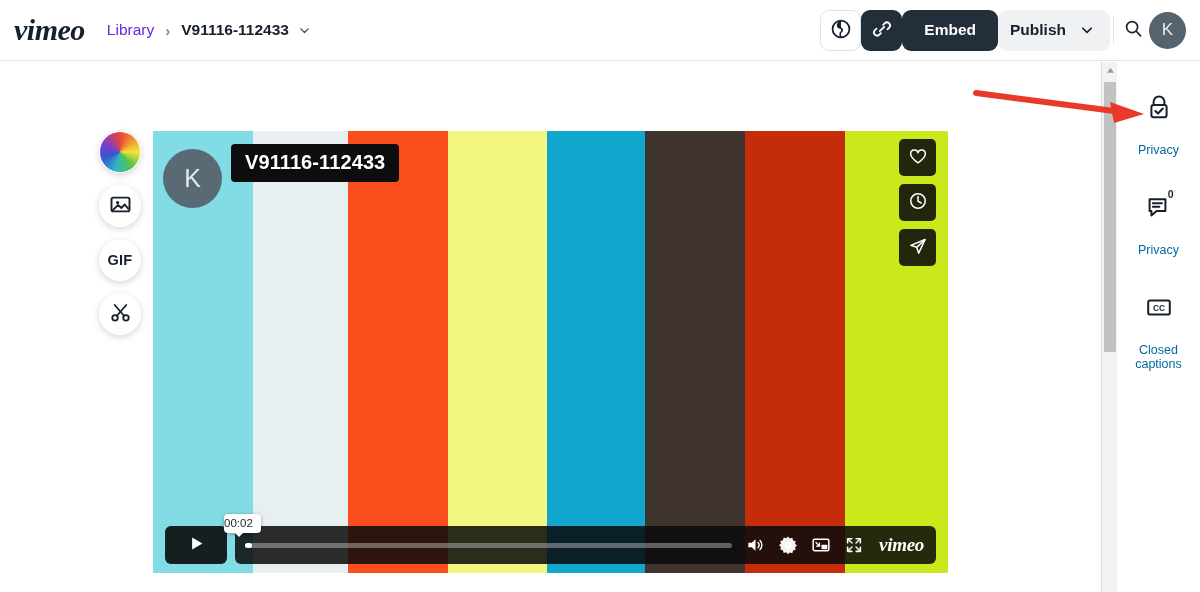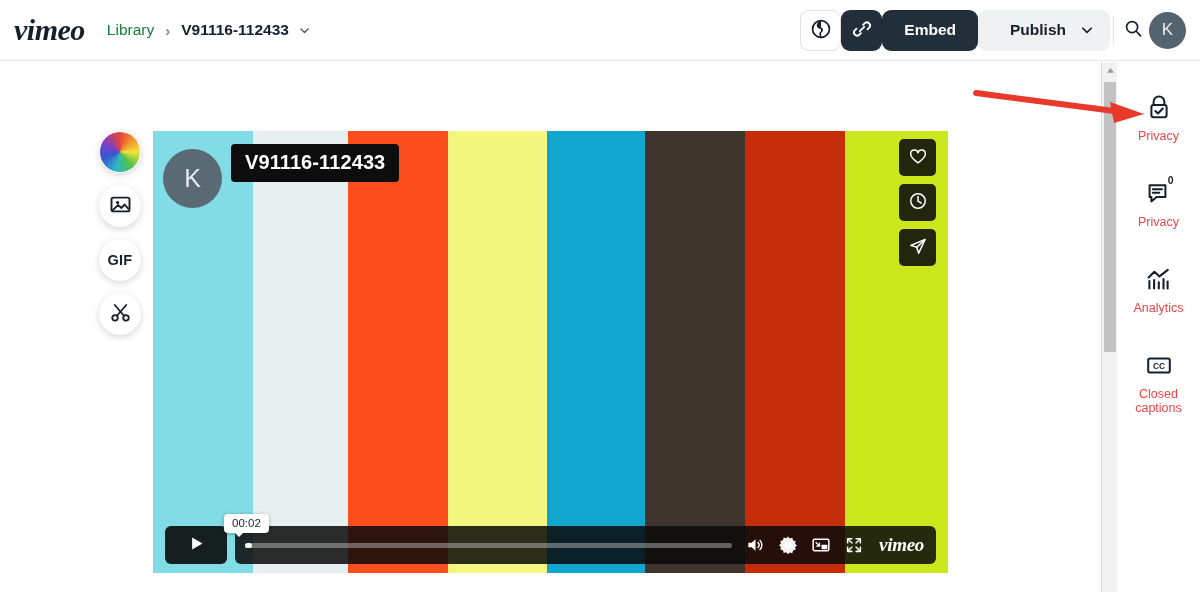--- a/index.html
+++ b/index.html
@@ -21,21 +21,21 @@
   }
   .logo {
     margin-left: 14px;
     font-family: "Liberation Serif", serif;
     font-size: 30px; font-weight: bold; font-style: italic;
     color: #16202c; letter-spacing: -0.5px;
     line-height: 1;
   }
   .crumbs { display:flex; align-items:center; margin-left: 22px; }
   .crumb-library {
-    font-size: 15.5px; color: #15803d;
+    font-size: 15.5px; color: #6d28d9;
   }
   .crumb-sep { margin: 0 11px; color:#7d8b97; font-size:15px; font-weight:700; }
   .crumb-current { font-size: 15.5px; font-weight: 700; color:#16202c; }
   .crumb-chevron { margin-left: 9px; color:#47535e; font-size: 12px; display:flex; align-items:center; }
 
   .hdr-right {
     margin-left: auto; display:flex; align-items:center; 
     padding-right: 14px;
   }
   .btn-icon-white {
@@ -49,21 +49,21 @@
     display:flex; align-items:center; justify-content:center;
   }
   .btn-embed {
     height: 41px; border-radius: 9px; background:#222e3a; color:#fff;
     font-size: 15.5px; font-weight:700; padding: 0 22px;
     display:flex; align-items:center; justify-content:center; border:none;
     font-family:"Liberation Sans", sans-serif;
   }
   .btn-publish {
     height: 41px; border-radius: 9px; background:#eff1f3; color:#16202c;
-    font-size: 15.5px; font-weight:700; padding: 0 16px 0 32px;
+    font-size: 15.5px; font-weight:700; padding: 0 16px 0 12px;
     display:flex; align-items:center; gap:14px; border:none;
     font-family:"Liberation Sans", sans-serif;
   }
   .hdr-divider { width:1px; height:28px; background:#dde2e7; margin:0 3px; }
   .btn-search {
     width:32px;height:32px;display:flex;align-items:center;justify-content:center;
     background:none;border:none;
   }
   .avatar {
     width: 37px; height: 37px; border-radius: 50%;
@@ -152,21 +152,21 @@
     position:relative;
   }
   .scrub {
     flex:1 1 auto; height:5px; border-radius:3px;
     background: rgba(210,210,210,0.42); position:relative;
   }
   .scrub-played { position:absolute;left:0;top:0;bottom:0;width:1.5%;background:#fff;border-radius:3px;}
   .time-tip {
     position:absolute; left: 71px; bottom: 40px;
     background:#fff; color:#1b242c; font-size:11.5px;
-    padding: 3px 8px 4px 8px; border-radius:4px;
+    padding: 3px 8px 4px 0; border-radius:4px;
     box-shadow:0 1px 4px rgba(0,0,0,.3); z-index:5;
   }
   .time-tip::after {
     content:""; position:absolute; left:10px; bottom:-4px;
     border-left:5px solid transparent; border-right:5px solid transparent;
     border-top:5px solid #fff;
   }
   .ctrl-ico { display:flex;align-items:center;justify-content:center; flex:0 0 auto; }
   .vimeo-mini {
     font-family:"Liberation Serif", serif; font-style:italic; font-weight:bold;
@@ -194,21 +194,21 @@
     background:#fff;
     display:flex; flex-direction:column; align-items:center;
     padding-top: 21px; gap: 0;
   }
   .rail-item {
     width:83px; display:flex; flex-direction:column; align-items:center;
     padding: 9px 2px 9px 2px; margin-bottom: 17px;
   }
   .rail-icon { height:30px; display:flex;align-items:center;justify-content:center; position:relative;}
   .rail-label {
-    margin-top:7px; font-size:12.5px; color:#ef4444; text-align:center; line-height:14px;
+    margin-top:21px; font-size:12.5px; color:#0369a1; text-align:center; line-height:14px;
   }
   .badge0 {
     position:absolute; right:-2px; top:-4px; font-size:10.5px; font-weight:700; color:#16202c;
   }
 
   
   .arrow-ann { position:absolute; left:960px; top:80px; z-index:30; pointer-events:none; }
 </style>
 </head>
 <body>
@@ -421,29 +421,20 @@
       <span class="rail-icon">
         <svg width="26" height="24" viewBox="0 0 26 24">
           <path d="M3.6 4.2 L19.4 4.2 L19.4 16 L10.6 16 L5.4 20.4 L5.4 16 L3.6 16 Z" fill="none" stroke="#16202c" stroke-width="2" stroke-linejoin="round"></path>
           <path d="M6.8 8.2 L16 8.2 M6.8 11.8 L13.4 11.8" stroke="#16202c" stroke-width="1.9" stroke-linecap="round"></path>
         </svg>
         <span class="badge0">0</span>
       </span>
       <span class="rail-label">Privacy</span>
     </div>
 
-    <div class="rail-item">
-      <span class="rail-icon">
-        <svg width="27" height="25" viewBox="0 0 27 25">
-          <path d="M3.6 10.4 L9.4 4.8 L14.4 9.4 L22.8 2.8" fill="none" stroke="#16202c" stroke-width="2.1" stroke-linecap="round" stroke-linejoin="round"></path>
-          <path d="M4.4 14 L4.4 21.4 M9.1 13 L9.1 21.4 M13.8 15.2 L13.8 21.4 M18.5 12 L18.5 21.4 M22.6 14.6 L22.6 21.4" stroke="#16202c" stroke-width="2.1" stroke-linecap="round"></path>
-        </svg>
-      </span>
-      <span class="rail-label">Analytics</span>
-    </div>
 
     <div class="rail-item">
       <span class="rail-icon">
         <svg width="28" height="21" viewBox="0 0 28 21">
           <rect x="3.2" y="3.4" width="21.6" height="14.2" rx="1.8" fill="none" stroke="#16202c" stroke-width="2"></rect>
           <text x="14" y="13.6" font-family="Liberation Sans, sans-serif" font-size="8.4" font-weight="bold" fill="#16202c" text-anchor="middle">CC</text>
         </svg>
       </span>
       <span class="rail-label">Closed<br>captions</span>
     </div>

